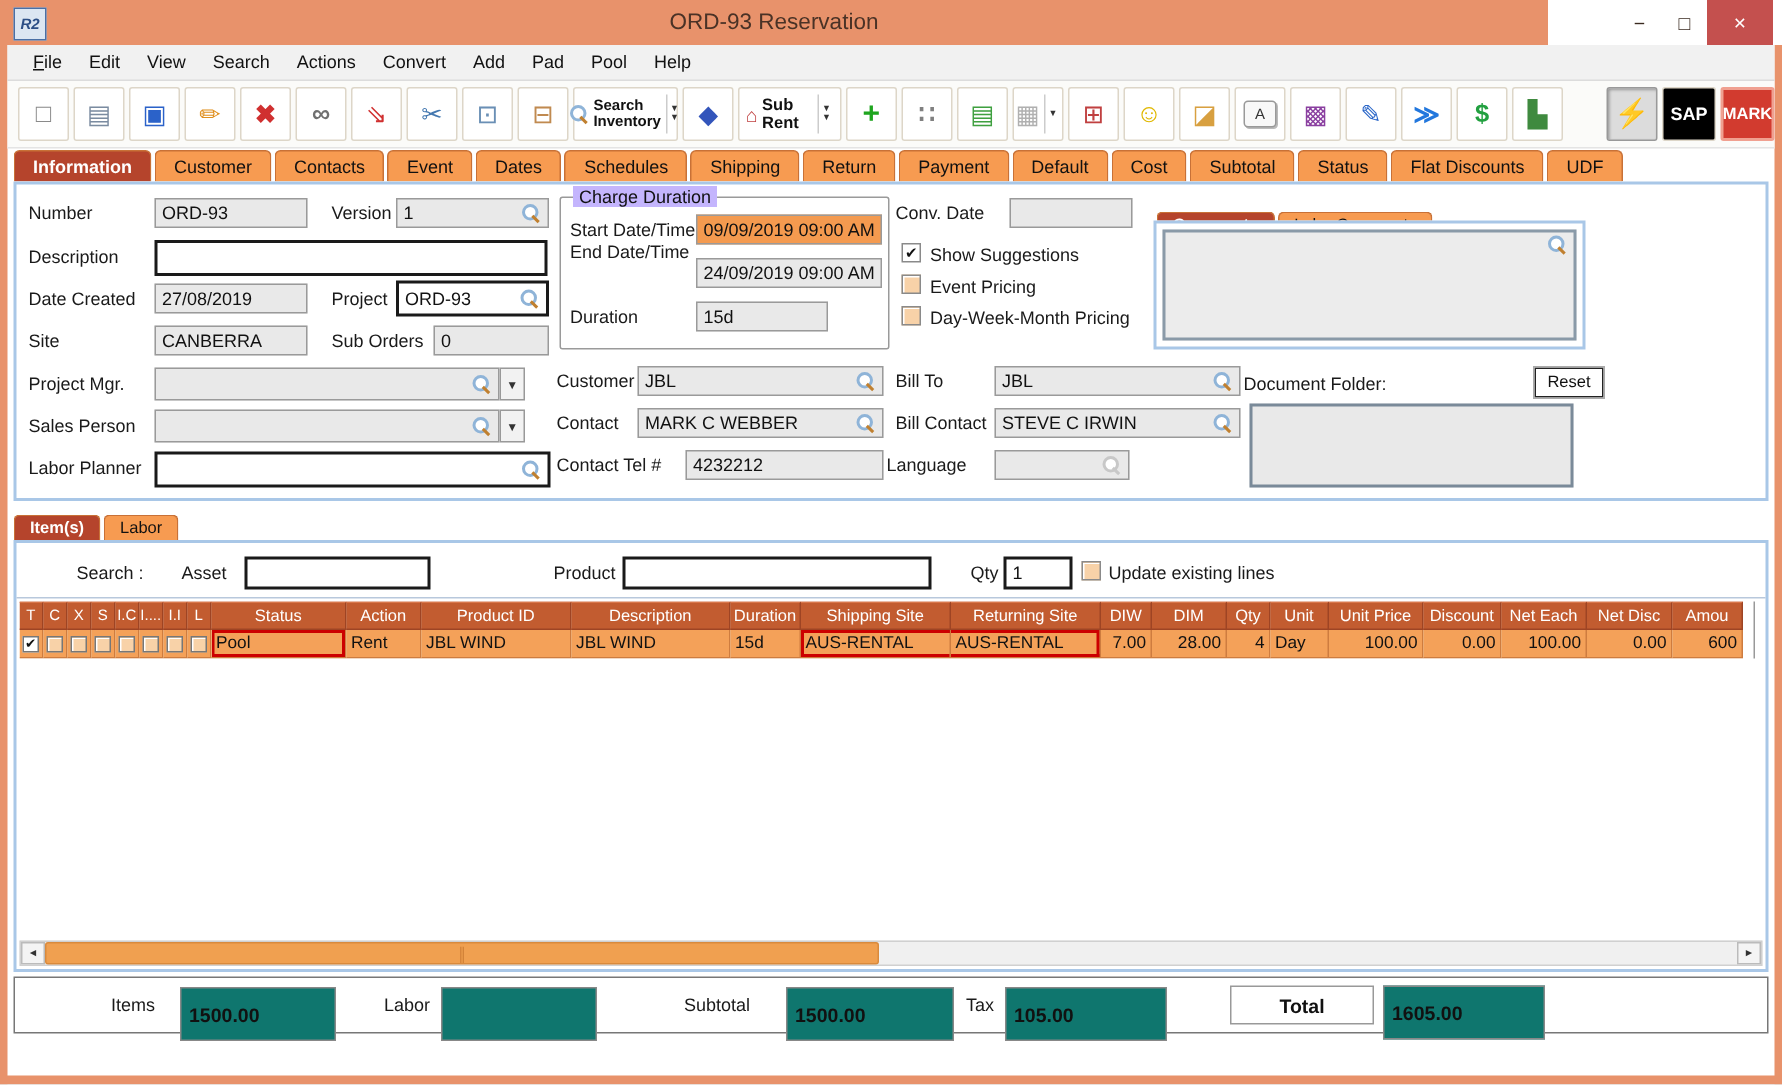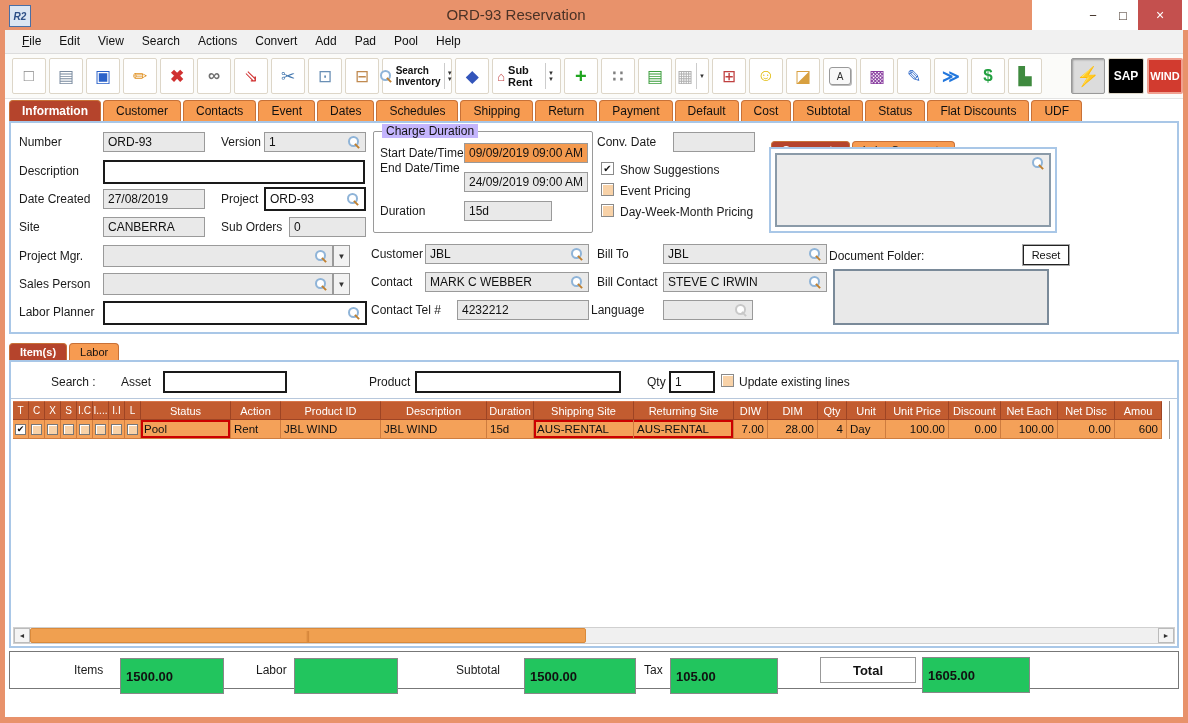--- a/index.html
+++ b/index.html
@@ -88,21 +88,21 @@
   .rcb.on{background:#fff;box-shadow:none;}
   .w-status{width:90px}.w-action{width:50px}.w-pid{width:100px}.w-desc{width:106px}.w-dur{width:47px}
   .w-ship{width:100px}.w-ret{width:100px}.w-diw{width:34px}.w-dim{width:50px}.w-qty{width:29px}
   .w-unit{width:39px}.w-uprice{width:63px}.w-disc{width:52px}.w-neach{width:57px}.w-ndisc{width:57px}.w-amt{width:47px}
   
   .hsb{position:absolute;left:2px;right:2px;bottom:2px;height:17px;background:#f0f0f0;border:1px solid #d0d0d0;box-sizing:border-box;}
   .hsb-arr{position:absolute;top:0;width:16px;height:15px;background:#f4f4f4;border:1px solid #bbb;display:flex;align-items:center;justify-content:center;font-size:7px;color:#333;box-sizing:border-box;}
   .hsb-thumb{position:absolute;left:16px;top:0;width:556px;height:15px;background:#F0A050;border:1px solid #D98A3C;border-radius:2px;box-sizing:border-box;display:flex;align-items:center;justify-content:center;color:#c87830;font-size:9px;}
   
   .totals{position:absolute;left:9px;right:9px;top:651px;height:38px;background:#fff;border:1px solid #777;box-sizing:border-box;}
-  .tot-fld{position:absolute;height:24px;background:#22c55e;border:1px solid #888;font-size:13px;font-weight:bold;display:flex;align-items:center;padding:17px 5px;box-sizing:border-box;}
+  .tot-fld{position:absolute;height:24px;background:#0f766e;border:1px solid #888;font-size:13px;font-weight:bold;display:flex;align-items:center;padding:17px 5px;box-sizing:border-box;}
   .total-box{position:absolute;border:1px solid #999;display:flex;align-items:center;justify-content:center;font-size:13px;font-weight:bold;box-sizing:border-box;background:#fff;}
 </style>
 </head>
 <body>
 
 <div class="window">
 
   <div class="titlebar">
     <div class="app-badge">R2</div>
     <div class="title-text">ORD-93 Reservation</div>
@@ -216,21 +216,21 @@
     <div class="tbtn">
         <span class="g-di">$</span>
       </div>
     <div class="tbtn">
         <span class="g-truck">▙</span>
       </div>
     <div class="tbtn pressed gap-pre">
         <span class="g-light">⚡</span>
       </div>
     <div class="tbtn dark">SAP</div>
-    <div class="tbtn exit">WIND</div>
+    <div class="tbtn exit">MARK</div>
   </div>
 
   <div class="tabstrip ts-main">
     <div class="tab active">Information</div>
     <div class="tab">Customer</div>
     <div class="tab">Contacts</div>
     <div class="tab">Event</div>
     <div class="tab">Dates</div>
     <div class="tab">Schedules</div>
     <div class="tab">Shipping</div>

